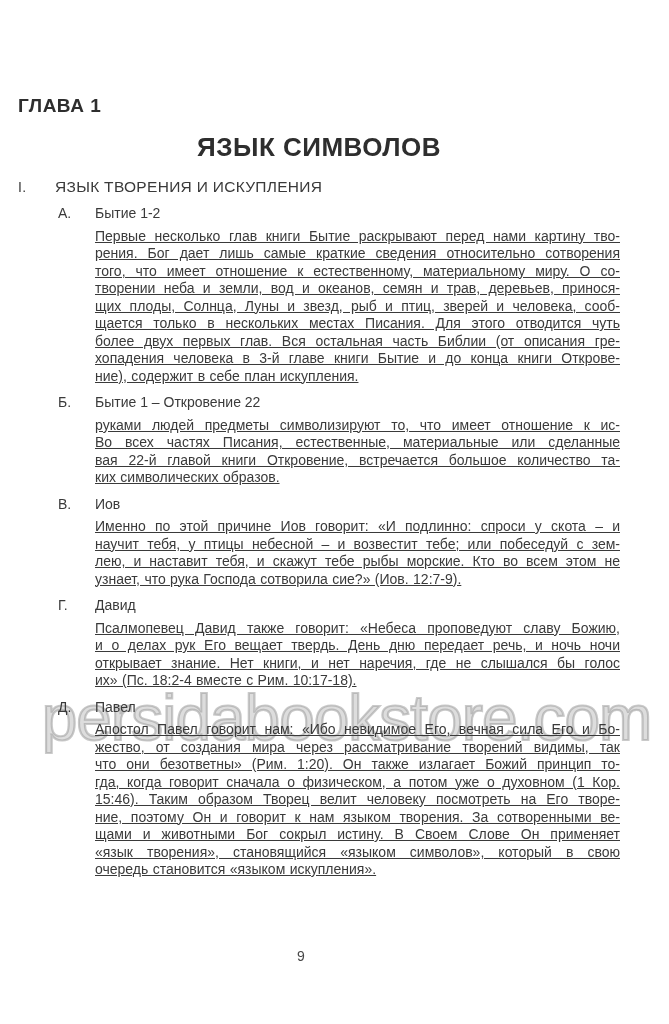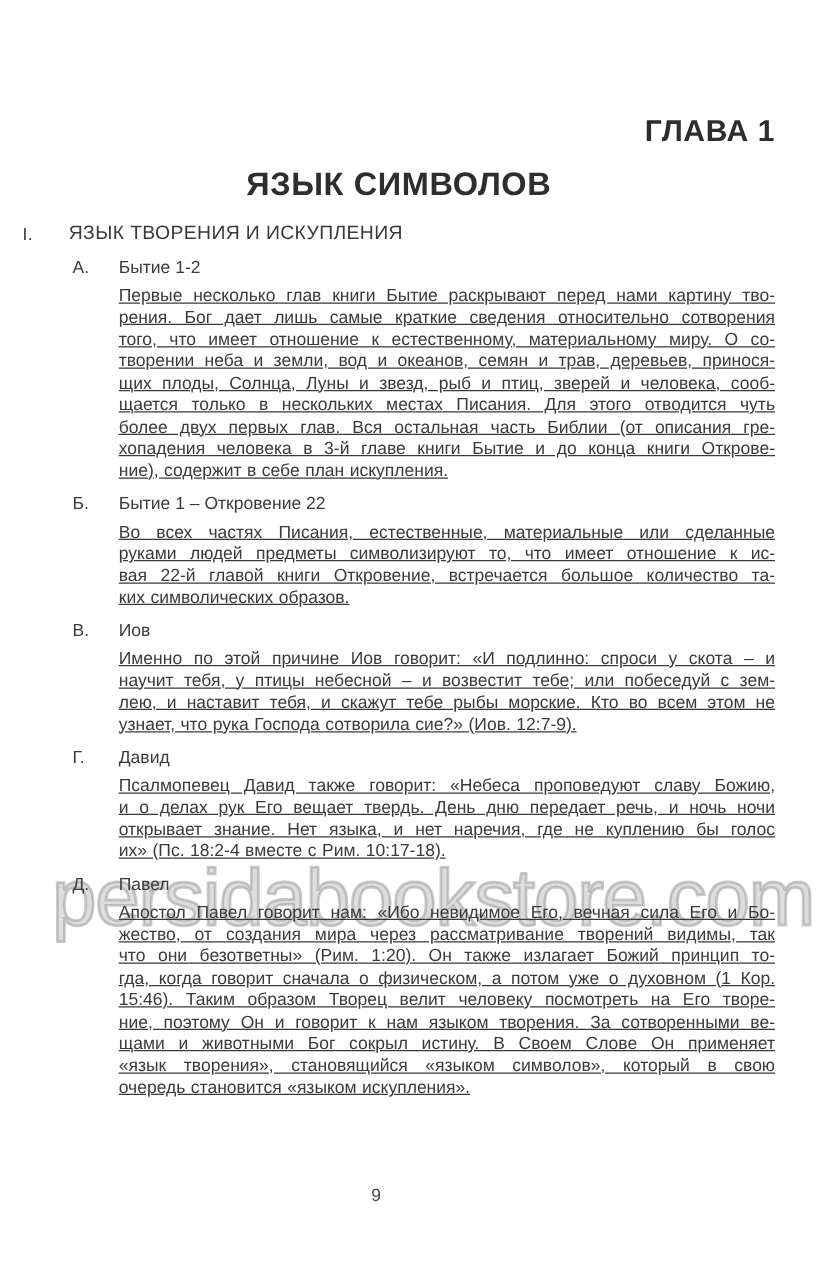--- a/index.html
+++ b/index.html
@@ -19,22 +19,22 @@
     overflow:hidden;
     margin:0 auto;
   }
   .content{
     position:relative;
     z-index:1;
     padding:96px 31px 0 18px; 
   }
   .chapter-label{
     width:602px;            
-    text-align:right;
-    font-size:24px;line-height:20px;
+    text-align:left;
+    font-size:19px;line-height:20px;
     font-weight:bold;color:var(--ink-dark);
     letter-spacing:.5px;
   }
   .doc-title{
     width:602px;text-align:center;
     margin-top:18px;
     font-size:26px;line-height:27px;
     font-weight:bold;color:var(--ink-dark);
     letter-spacing:.5px;
   }
@@ -126,22 +126,22 @@
           <div class="line">ние), содержит в себе план искупления.</div>
         </div>
     </div>
 
     <div class="section">
       <div class="sec-head">
         <span class="sec-letter">Б.</span>
         <span class="sec-title">Бытие 1 – Откровение 22</span>
       </div>
       <div class="para">
+          <div class="line">руками людей предметы символизируют то, что имеет отношение к ис-</div>
           <div class="line">Во всех частях Писания, естественные, материальные или сделанные</div>
-          <div class="line">руками людей предметы символизируют то, что имеет отношение к ис-</div>
           <div class="line">вая 22-й главой книги Откровение, встречается большое количество та-</div>
           <div class="line">ких символических образов.</div>
         </div>
     </div>
 
     <div class="section">
       <div class="sec-head">
         <span class="sec-letter">В.</span>
         <span class="sec-title">Иов</span>
       </div>
@@ -154,21 +154,21 @@
     </div>
 
     <div class="section">
       <div class="sec-head">
         <span class="sec-letter">Г.</span>
         <span class="sec-title">Давид</span>
       </div>
       <div class="para">
           <div class="line">Псалмопевец Давид также говорит: «Небеса проповедуют славу Божию,</div>
           <div class="line">и о делах рук Его вещает твердь. День дню передает речь, и ночь ночи</div>
-          <div class="line">открывает знание. Нет языка, и нет наречия, где не куплению бы голос</div>
+          <div class="line">открывает знание. Нет книги, и нет наречия, где не слышался бы голос</div>
           <div class="line">их» (Пс. 18:2-4 вместе с Рим. 10:17-18).</div>
         </div>
     </div>
 
     <div class="section">
       <div class="sec-head">
         <span class="sec-letter">Д.</span>
         <span class="sec-title">Павел</span>
       </div>
       <div class="para">

